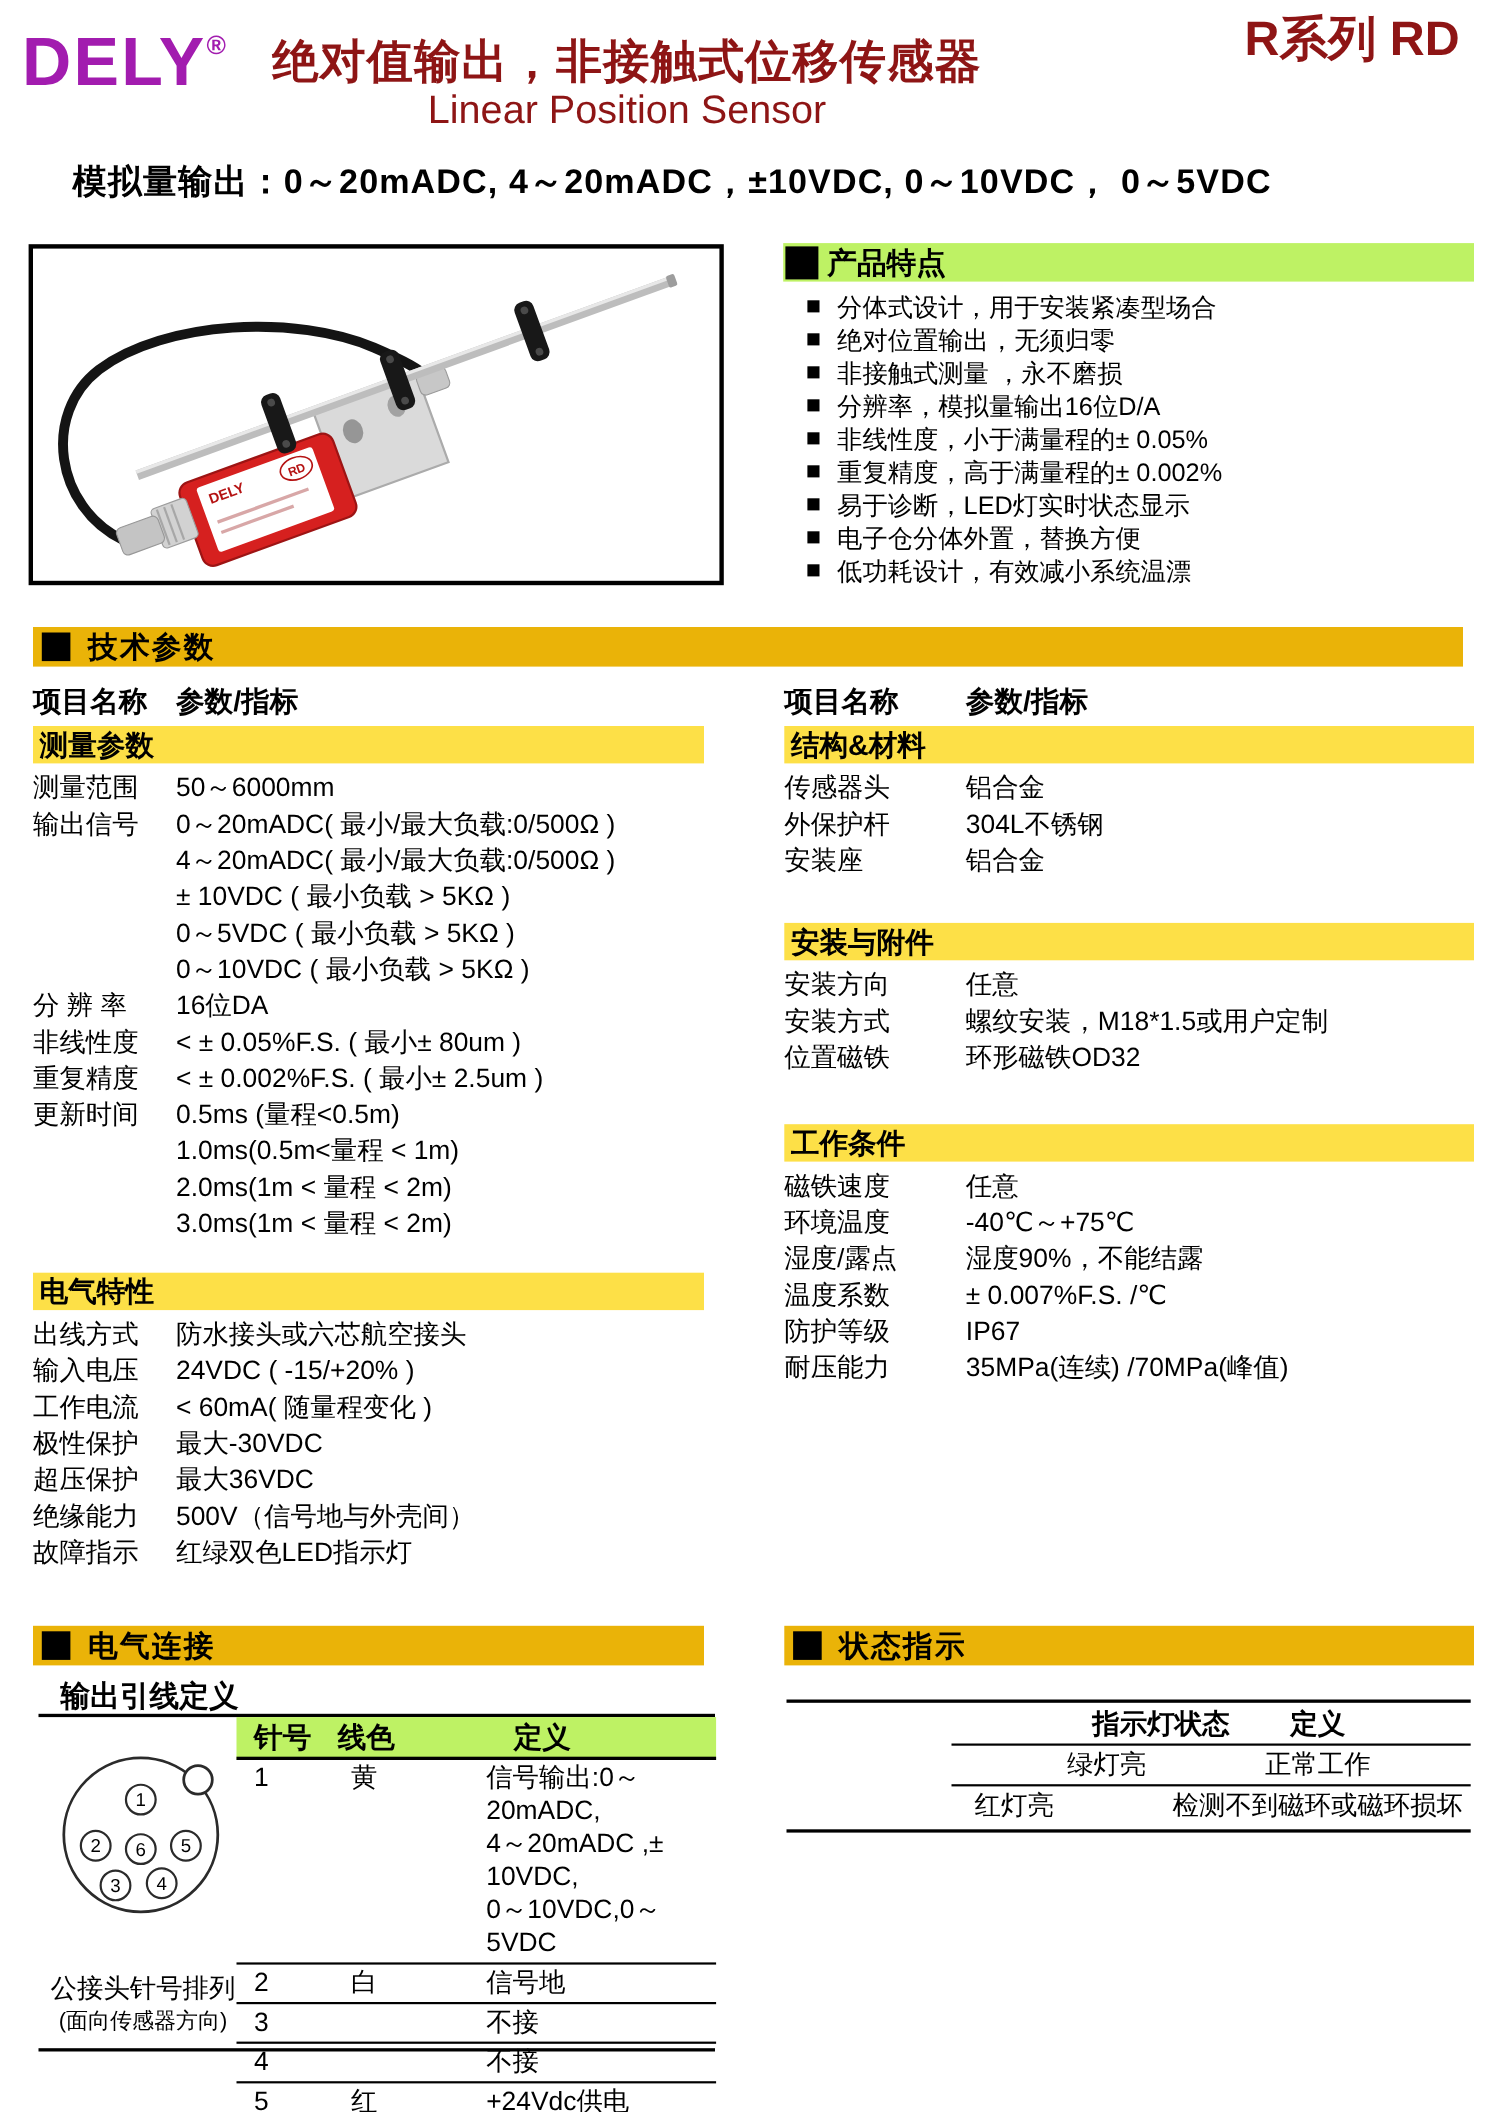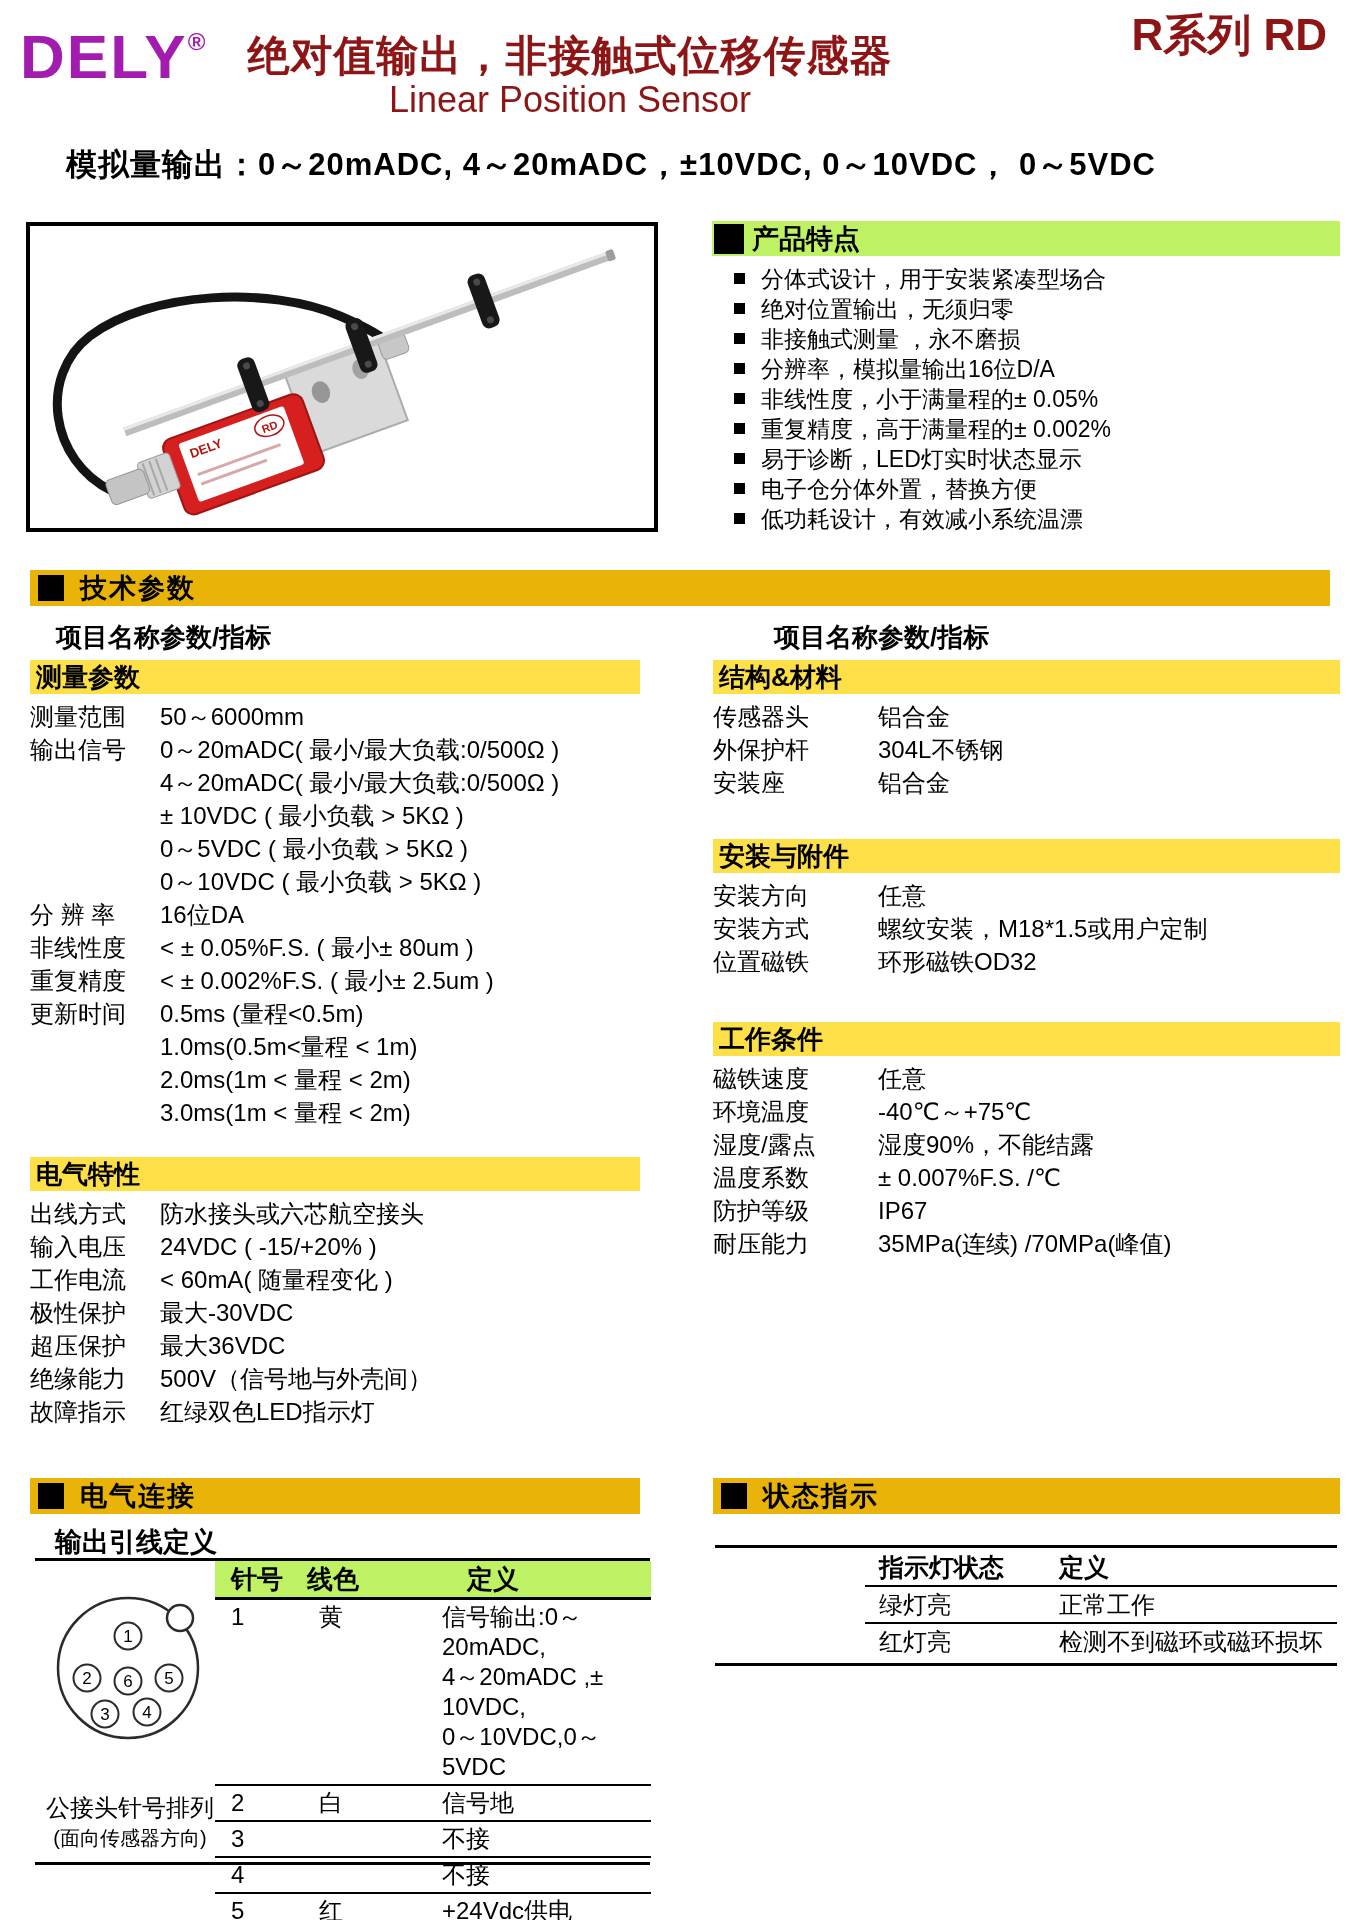--- a/index.html
+++ b/index.html
@@ -34,21 +34,21 @@
   .features-bar .bsq{width:30px;height:30px;background:#000;margin:0 8px 0 2px;flex:none;}
   .features-list{margin-top:8px;}
   .feat{display:flex;align-items:flex-start;height:30px;padding-left:22px;
         font-size:23px;line-height:30px;}
   .feat .sq{width:11px;height:11px;background:#000;margin:9px 16px 0 0;flex:none;}
 
   
   .col{position:absolute;top:620px;}
   #col-left{left:30px;width:610px;}
   #col-right{left:713px;width:627px;}
-  .col-head{display:flex;font-size:26px;font-weight:700;height:32px;margin-bottom:8px;text-align:right;}
+  .col-head{display:flex;font-size:26px;font-weight:700;height:32px;margin-bottom:8px;}
   #col-left .h1{width:130px;}
   #col-right .h1{width:165px;}
   .spec-bar{height:34px;background:#fde047;font-size:26px;font-weight:700;
             display:flex;align-items:center;padding-left:6px;margin-bottom:6px;}
   .spec-row{display:flex;font-size:24px;line-height:33px;}
   .spec-label{flex:none;}
   #col-left .spec-label{width:130px;}
   #col-right .spec-label{width:165px;}
   .spec-values{flex:1;}
 
@@ -67,21 +67,21 @@
   .pt-row{display:flex;border-bottom:2px solid #000;padding:2px 0;line-height:30px;}
   .connector-svg{position:absolute;left:40px;top:1588px;}
   .pin-caption{position:absolute;left:30px;top:1792px;width:200px;text-align:center;}
   .pin-caption .l1{font-size:24px;line-height:32px;}
   .pin-caption .l2{font-size:20px;line-height:28px;}
 
   
   .status-table{position:absolute;left:715px;top:1545px;width:622px;
                 border-top:3px solid #000;border-bottom:3px solid #000;padding:2px 0 4px 0;}
   .status-inner{margin-left:150px;}
-  .st-row{display:flex;font-size:24px;line-height:33px;padding:1px 0 1px 14px;}
+  .st-row{display:flex;font-size:24px;line-height:33px;padding:1px 0 1px 14px;justify-content:center;}
   .st-row.head{font-weight:700;font-size:25px;border-bottom:2px solid #000;}
   .st-row.mid{border-bottom:2px solid #000;}
   .st-c1{width:180px;flex:none;}
 </style>
 </head>
 <body>
 
 <div class="page">
 
   <div class="logo">

